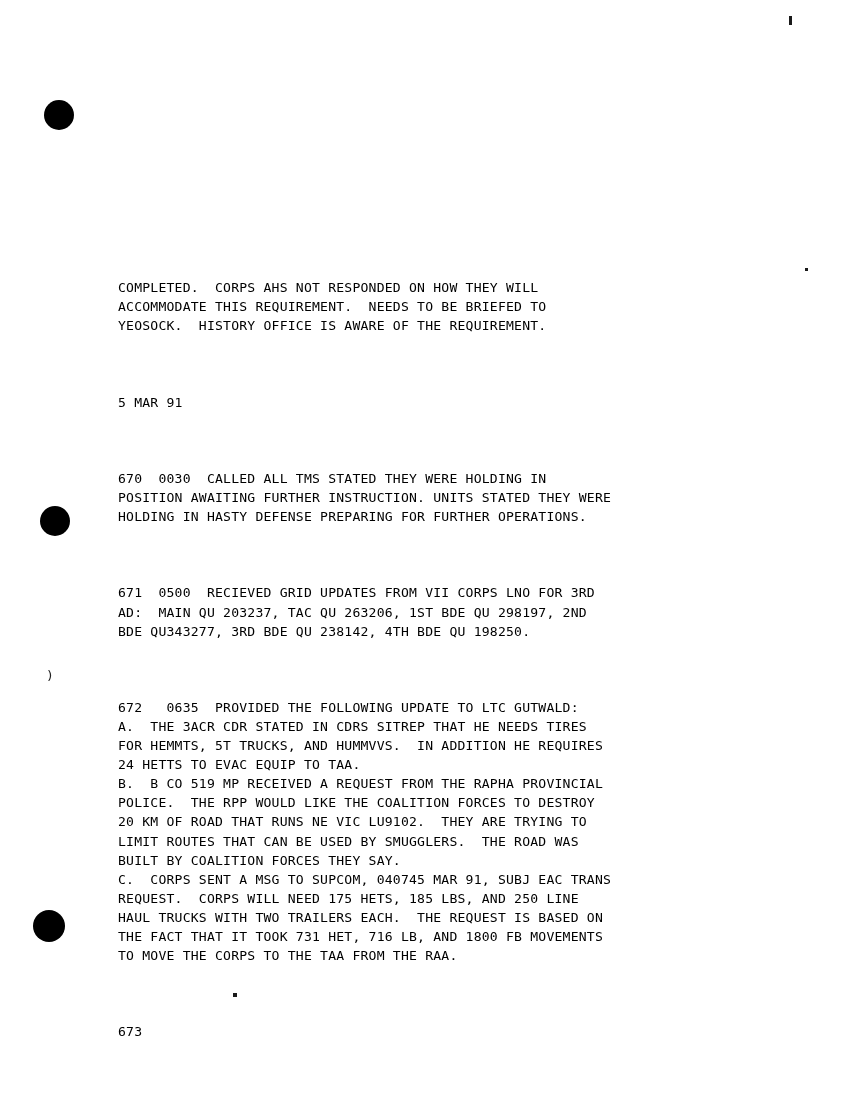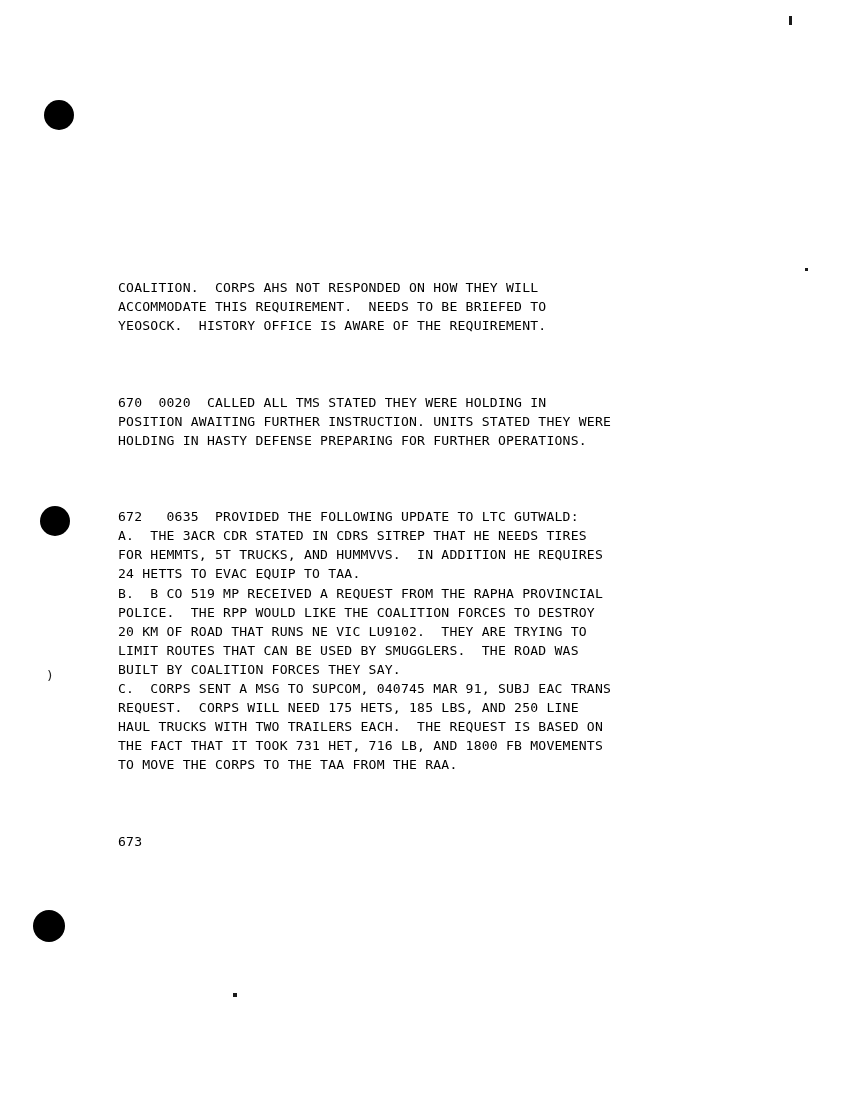--- a/index.html
+++ b/index.html
@@ -70,26 +70,30 @@
   <div class="hole hole-2"></div>
   <div class="hole hole-3"></div>
 
   <div class="speck speck-top-right"></div>
   <div class="speck speck-mid-right"></div>
   <div class="speck speck-bottom"></div>
 
   <div class="paren-mark">)</div>
 
   <div class="body-text">
-    <p class="para">COALITION.  CORPS AHS NOT RESPONDED ON HOW THEY WILL
+    <p class="para">COMPLETED.  CORPS AHS NOT RESPONDED ON HOW THEY WILL
 ACCOMMODATE THIS REQUIREMENT.  NEEDS TO BE BRIEFED TO
 YEOSOCK.  HISTORY OFFICE IS AWARE OF THE REQUIREMENT.</p>
-    <p class="para">670  0020  CALLED ALL TMS STATED THEY WERE HOLDING IN
+    <p class="para">5 MAR 91</p>
+    <p class="para">670  0030  CALLED ALL TMS STATED THEY WERE HOLDING IN
 POSITION AWAITING FURTHER INSTRUCTION. UNITS STATED THEY WERE
 HOLDING IN HASTY DEFENSE PREPARING FOR FURTHER OPERATIONS.</p>
+    <p class="para">671  0500  RECIEVED GRID UPDATES FROM VII CORPS LNO FOR 3RD
+AD:  MAIN QU 203237, TAC QU 263206, 1ST BDE QU 298197, 2ND
+BDE QU343277, 3RD BDE QU 238142, 4TH BDE QU 198250.</p>
     <p class="para">672   0635  PROVIDED THE FOLLOWING UPDATE TO LTC GUTWALD:
 A.  THE 3ACR CDR STATED IN CDRS SITREP THAT HE NEEDS TIRES
 FOR HEMMTS, 5T TRUCKS, AND HUMMVVS.  IN ADDITION HE REQUIRES
 24 HETTS TO EVAC EQUIP TO TAA.
 B.  B CO 519 MP RECEIVED A REQUEST FROM THE RAPHA PROVINCIAL
 POLICE.  THE RPP WOULD LIKE THE COALITION FORCES TO DESTROY
 20 KM OF ROAD THAT RUNS NE VIC LU9102.  THEY ARE TRYING TO
 LIMIT ROUTES THAT CAN BE USED BY SMUGGLERS.  THE ROAD WAS
 BUILT BY COALITION FORCES THEY SAY.
 C.  CORPS SENT A MSG TO SUPCOM, 040745 MAR 91, SUBJ EAC TRANS

